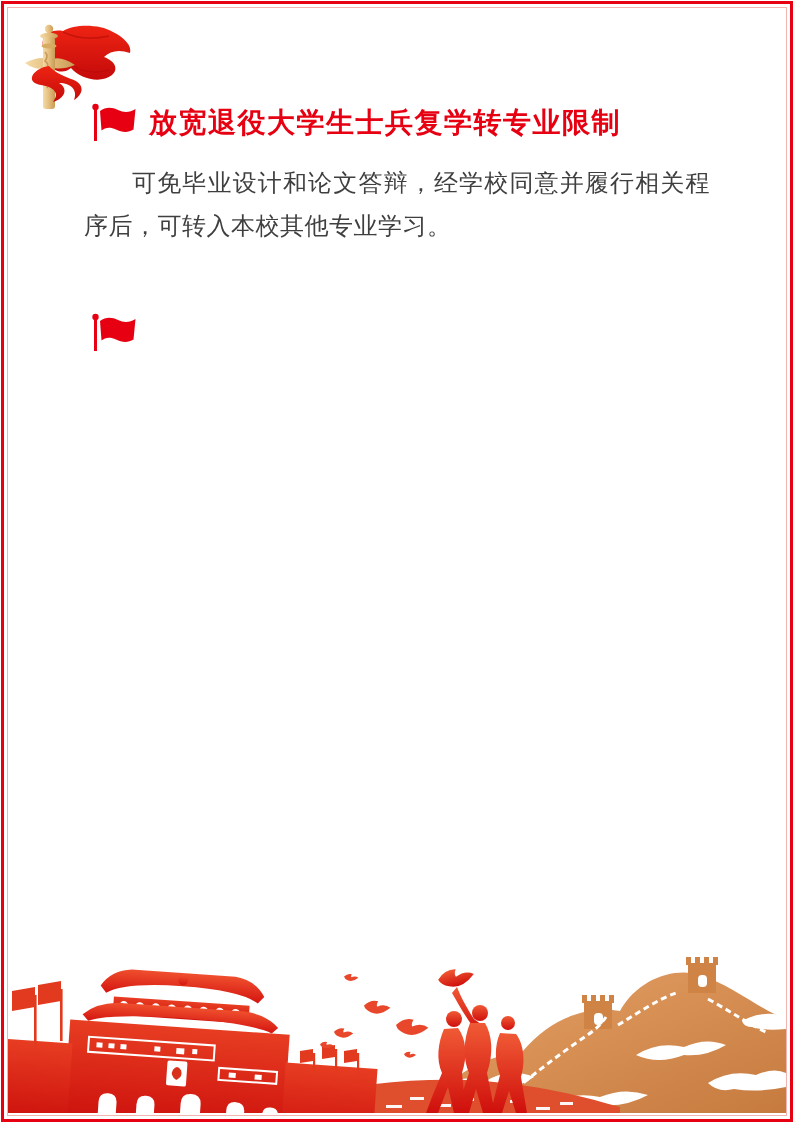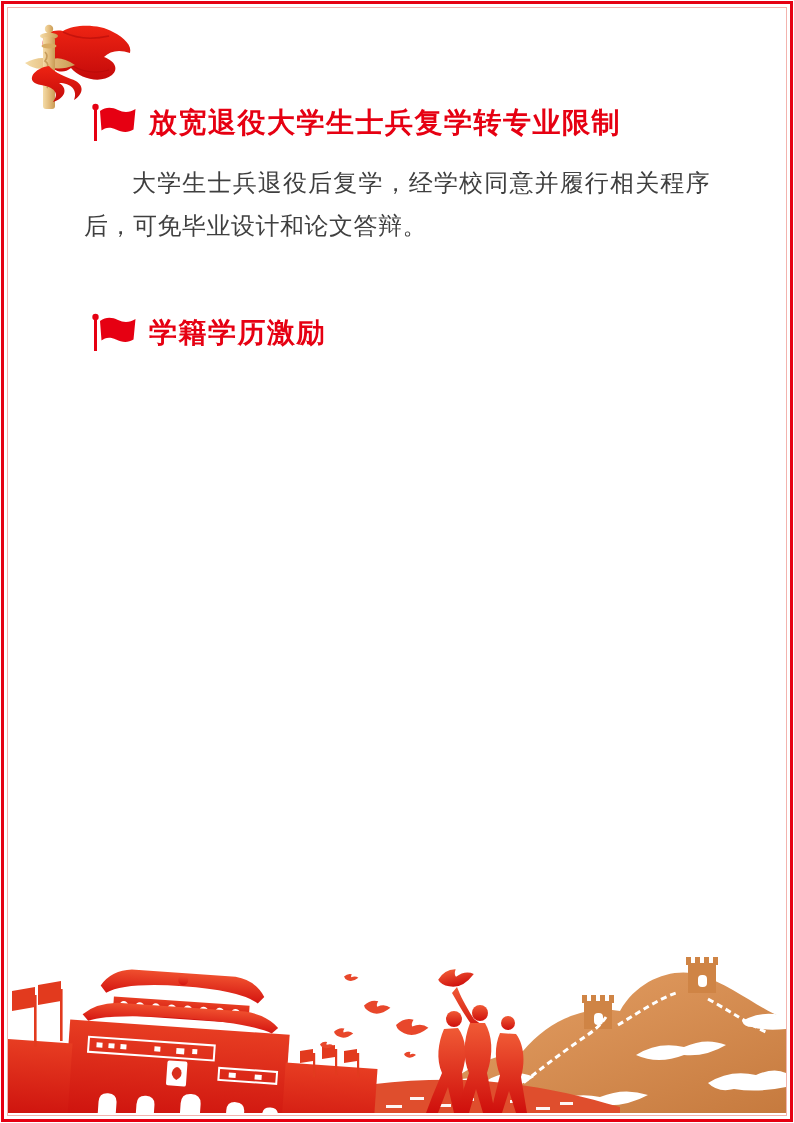--- a/index.html
+++ b/index.html
@@ -93,31 +93,30 @@
 
     <div class="section">
       <div class="section-title-row">
         <svg class="flag-icon" viewBox="0 0 44 40" aria-hidden="true">
           <circle cx="3.5" cy="4" r="3.2" fill="#e60012"></circle>
           <rect x="2" y="6" width="3" height="32" fill="#e60012"></rect>
           <path d="M8,8 C14,3.5 20,4 26,7 C32,10 38,9.5 43.5,6 L41.5,26.5 C36,30 30,29.5 24,26.5 C18,23.5 13,24.5 9.5,27.5 Z" fill="#e60012"></path>
         </svg>
         <div class="section-title">放宽退役大学生士兵复学转专业限制</div>
       </div>
-      <p class="section-body">大学生士兵退役后复学，经学校同意并履行相关程序后，可免毕业设计和论文答辩。</p>
+      <p class="section-body">可免毕业设计和论文答辩，经学校同意并履行相关程序后，可转入本校其他专业学习。</p>
     </div>
 
     <div class="section">
       <div class="section-title-row">
         <svg class="flag-icon" viewBox="0 0 44 40" aria-hidden="true">
           <circle cx="3.5" cy="4" r="3.2" fill="#e60012"></circle>
           <rect x="2" y="6" width="3" height="32" fill="#e60012"></rect>
           <path d="M8,8 C14,3.5 20,4 26,7 C32,10 38,9.5 43.5,6 L41.5,26.5 C36,30 30,29.5 24,26.5 C18,23.5 13,24.5 9.5,27.5 Z" fill="#e60012"></path>
         </svg>
-        <div class="section-title">学籍学历激励</div>
       </div>
     </div>
 
   </div>
 
   <div class="bottom-art">
     <svg viewBox="0 0 778 158" preserveAspectRatio="none" aria-hidden="true">
       <defs>
         <linearGradient id="gRed" x1="0" y1="0" x2="0" y2="1">
           <stop offset="0" stop-color="#ef4f2e"></stop>

